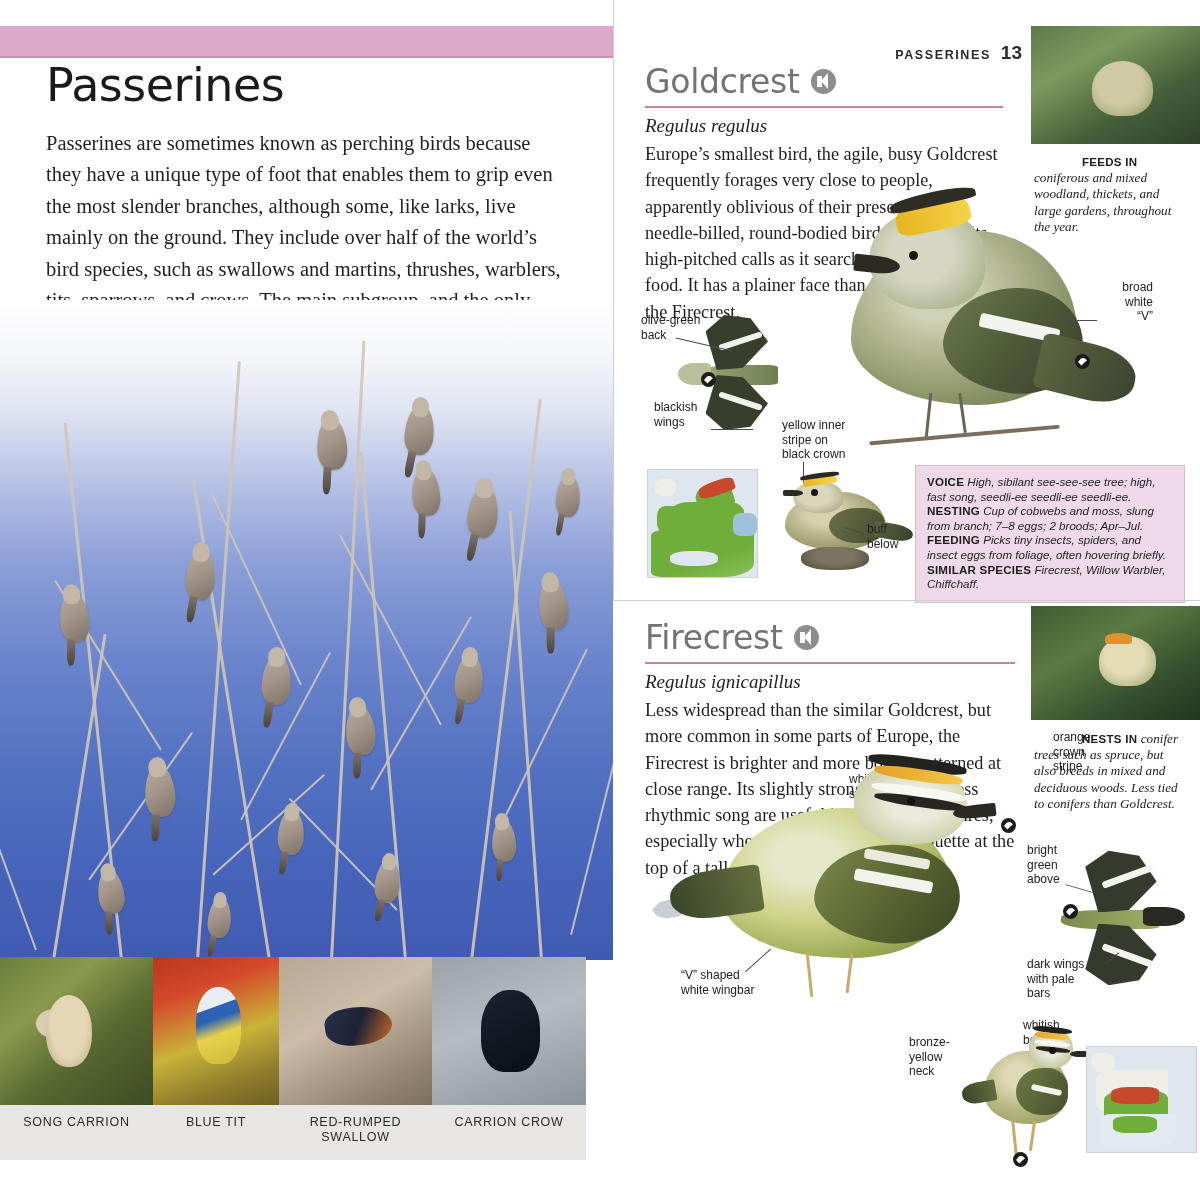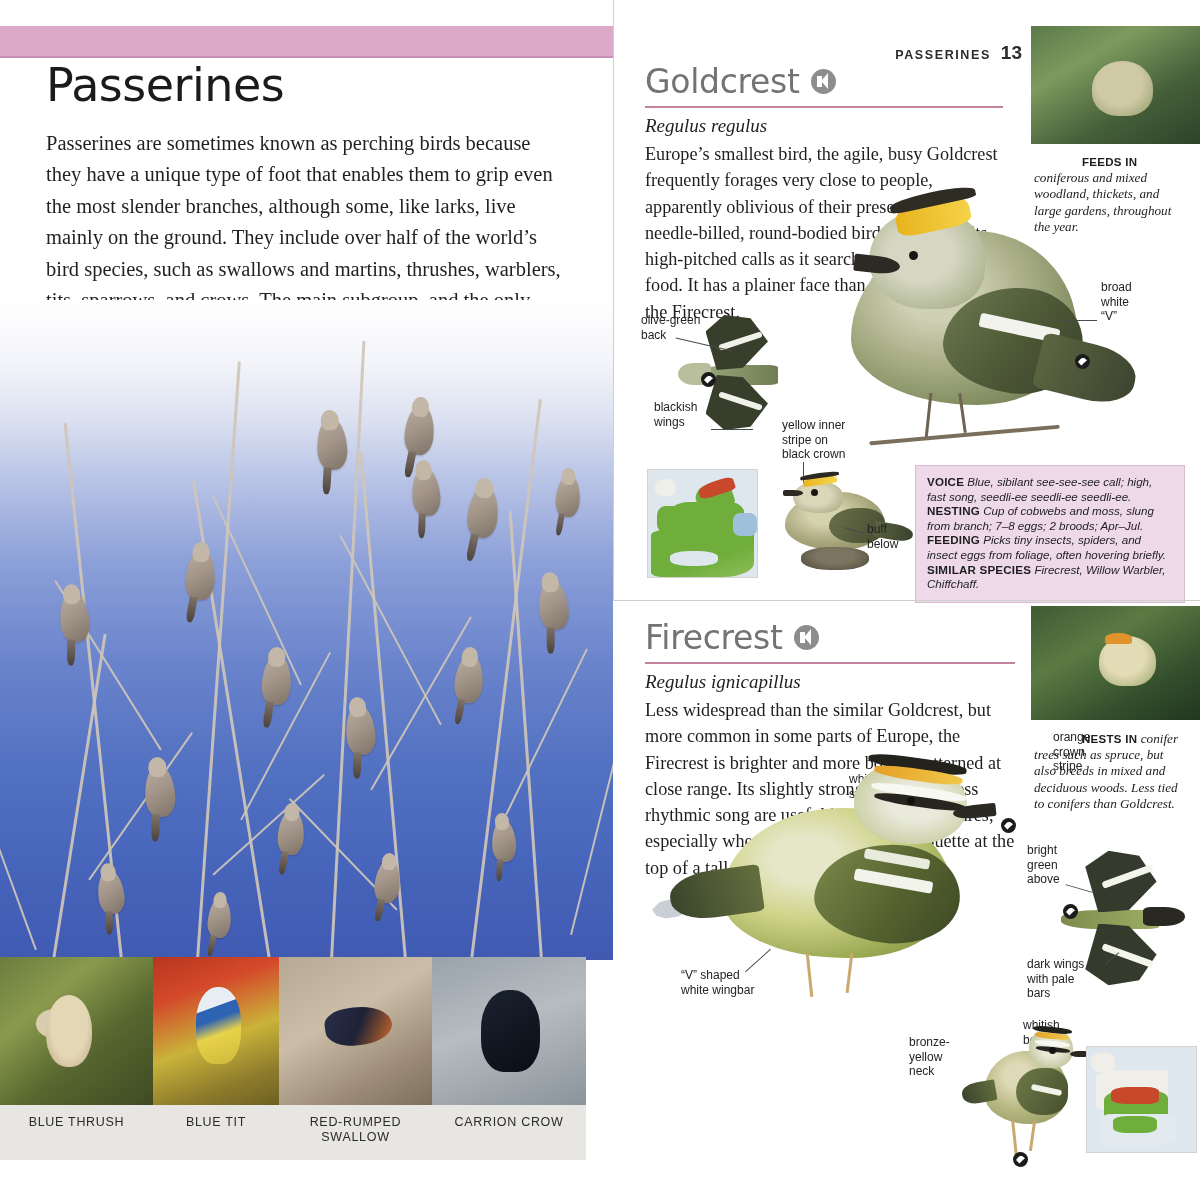--- a/index.html
+++ b/index.html
@@ -277,21 +277,21 @@
           <div class="head"></div>
         </div>
       <div class="bird" style="left:208px; top:598px; width:23px; height:40px; transform:rotate(5deg);">
           <div class="head"></div>
         </div>
     </div>
 
     <div class="thumbs">
       <div class="thumb th1" style="width:153px;">
         <div class="photo"></div>
-        <div class="cap">BLUE THRUSH</div>
+        <div class="cap">SONG CARRION</div>
       </div>
       <div class="thumb th2" style="width:126px;">
         <div class="photo"></div>
         <div class="cap">BLUE TIT</div>
       </div>
       <div class="thumb th3" style="width:153px;">
         <div class="photo"></div>
         <div class="cap" style="white-space:pre-line;">RED-RUMPED
 SWALLOW</div>
       </div>
@@ -366,21 +366,21 @@
       <div style="position:absolute; left:34%; top:78%; width:3px; height:46px;
         background:#6d6354; transform:rotate(6deg);"></div>
       <div style="position:absolute; left:46%; top:78%; width:3px; height:40px;
         background:#6d6354; transform:rotate(-8deg);"></div>
       <div style="position:absolute; left:14%; top:92%; width:66%; height:4px;
         background:#7a6f5c; transform:rotate(-5deg); border-radius:2px;"></div>
     </div>
 
     <div class="sizeicon" style="left:462px; top:354px;"></div>
 
-    <div class="label" style="left:488px; top:280px; white-space:pre-line; text-align:left; width:52px;">broad
+    <div class="label" style="left:488px; top:280px; white-space:pre-line; text-align:right; width:52px;">broad
 white
 “V”</div>
     <div class="leader" style="left:448px; top:320px; width:36px;"></div>
 
     <div class="ill" style="left:50px; top:310px; width:125px; height:125px;">
       <div style="position:absolute; left:30%; top:44%; width:62%; height:16%;
         background:linear-gradient(90deg,#9aa87a,#6f7d52);
         border-radius:40% 12% 12% 40%;"></div>
       <div style="position:absolute; left:12%; top:42%; width:26%; height:18%;
         background:#b9bf9c; border-radius:60% 20% 20% 60%;"></div>
@@ -456,21 +456,21 @@
         background:#6fae3a; border-radius:38% 26% 34% 30%;"></div>
       <div style="position:absolute; left:78%; top:40%; width:22%; height:22%;
         background:#9fc0da; border-radius:30%;"></div>
       <div style="position:absolute; left:20%; top:76%; width:44%; height:14%;
         background:#dfe7ee; border-radius:40%;"></div>
     </div>
 
     <div class="infobox" style="left:302px; top:465px; width:270px;">
       <div>
         <b>VOICE</b>
-        <i>Blue, sibilant see-see-see call; high, fast song, seedli-ee seedli-ee seedli-ee.</i>
+        <i>High, sibilant see-see-see tree; high, fast song, seedli-ee seedli-ee seedli-ee.</i>
       </div>
       <div>
         <b>NESTING</b>
         <i>Cup of cobwebs and moss, slung from branch; 7–8 eggs; 2 broods; Apr–Jul.</i>
       </div>
       <div>
         <b>FEEDING</b>
         <i>Picks tiny insects, spiders, and insect eggs from foliage, often hovering briefly.</i>
       </div>
       <div>

